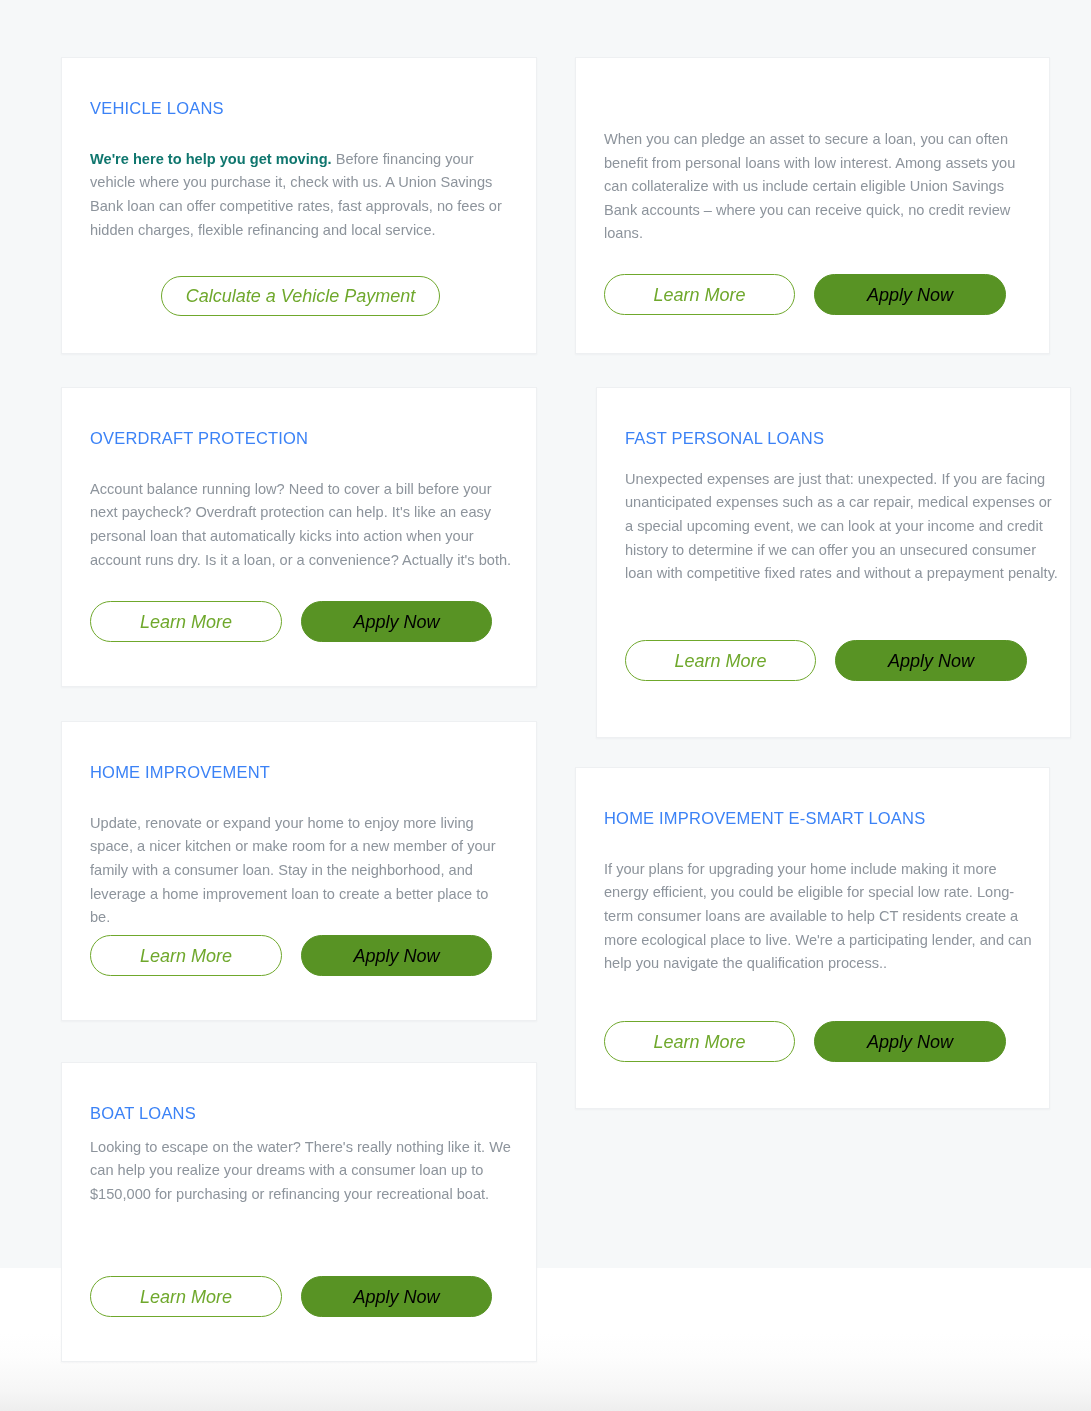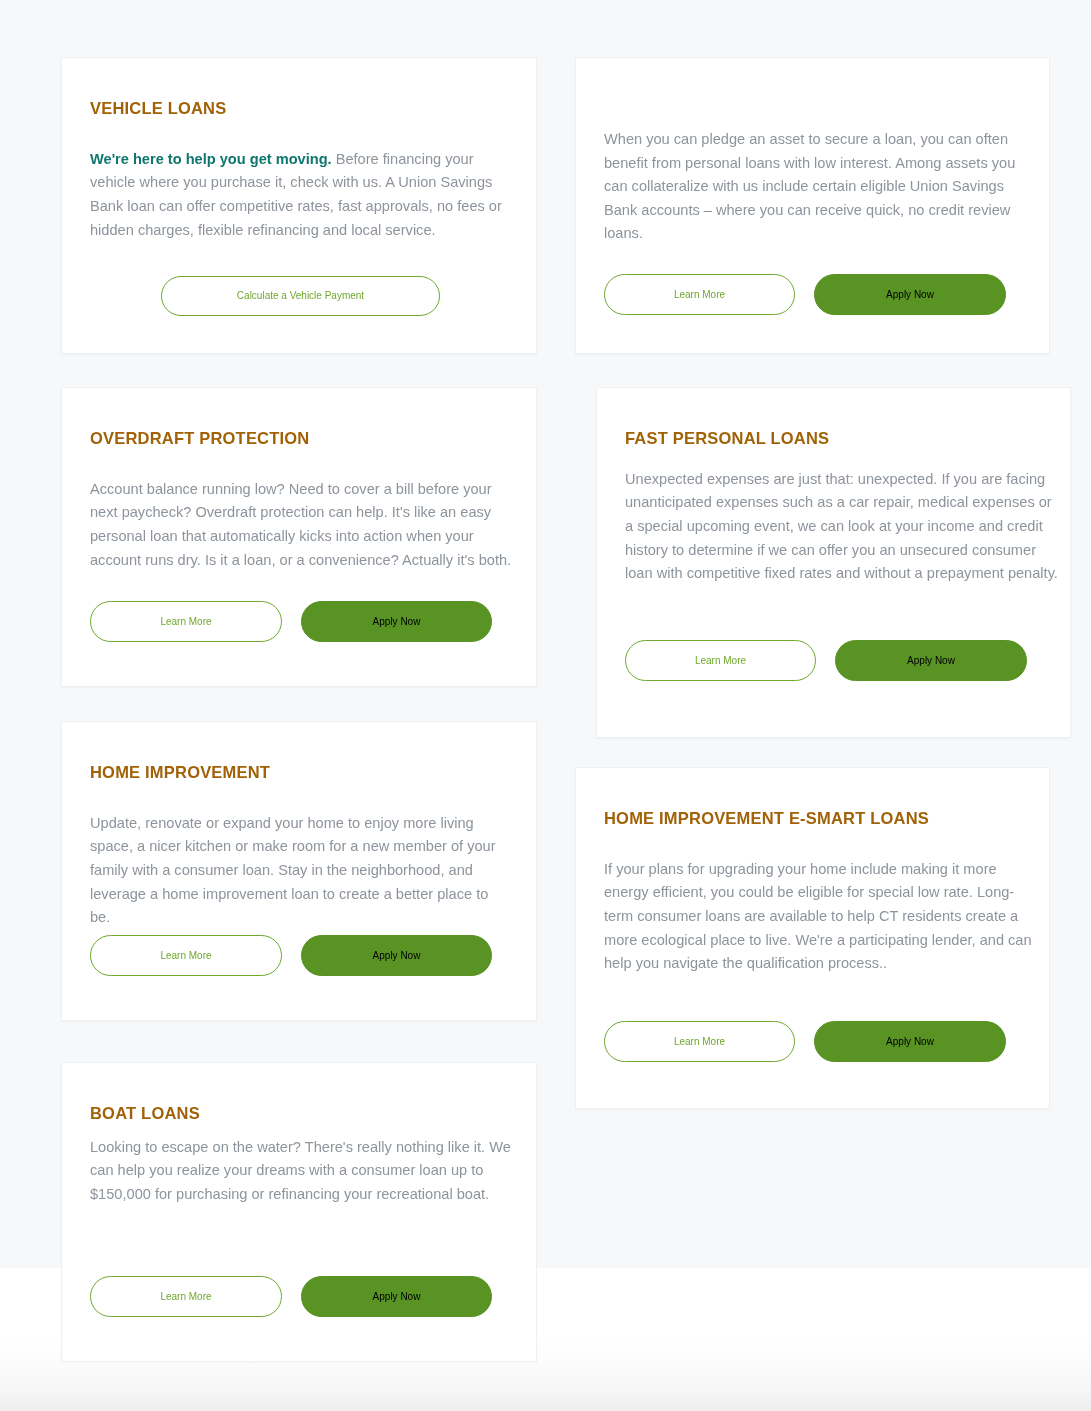--- a/index.html
+++ b/index.html
@@ -25,23 +25,23 @@
   
   .card{
     position:absolute;
     background:#ffffff;
     border:1px solid #eef0f2;
     box-shadow:0 1px 2px rgba(22,40,60,.035);
   }
   .card-inner{padding:0 28px;}
 
   .card-title{
-    color:#a16207;
+    color:#3b82f6;
     font-size:16.5px;
-    font-weight:bold;
+    font-weight:normal;
     letter-spacing:.2px;
     line-height:1.2;
     white-space:nowrap;
   }
   .card-body{
     color:#8d949c;
     font-size:14.6px;
     line-height:23.6px;
     font-weight:400;
   }
@@ -49,26 +49,27 @@
     color:#0f766e;
     font-weight:bold;
   }
 
   
   .btn{
     display:inline-flex;
     align-items:center;
     justify-content:center;
     border-radius:999px;
-    font-size:10px;
+    font-size:18px;
     line-height:1;
     cursor:pointer;
     user-select:none;
     white-space:nowrap;
     font-weight:400;
+    font-style:italic;
   }
   .btn-outline{
     background:#ffffff;
     border:1.6px solid #6fa82c;
     color:#6fa82c;
   }
   .btn-solid{
     background:#589324;
     border:1.6px solid #589324;
     color:#000000;

